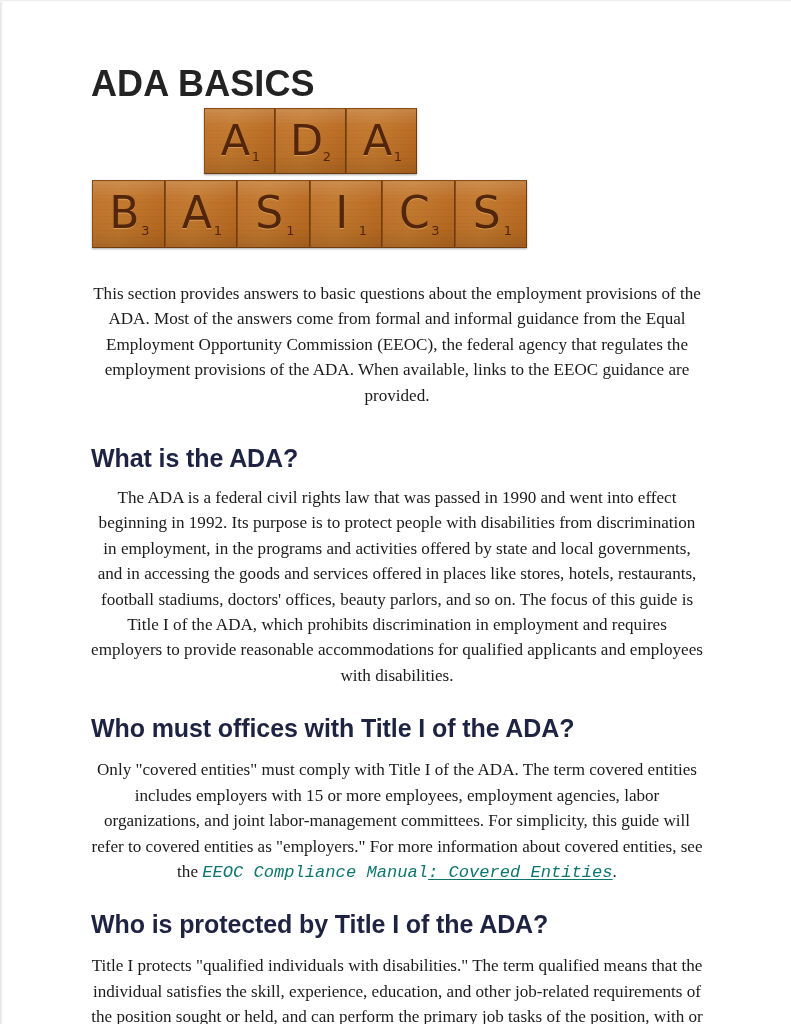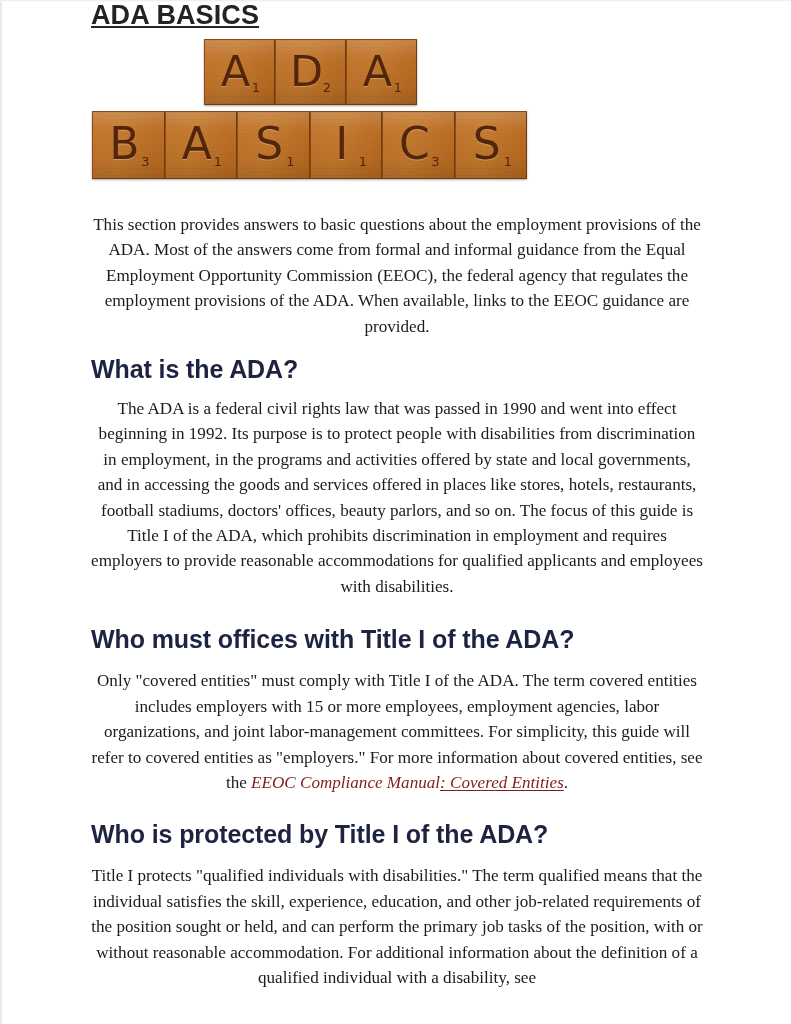--- a/index.html
+++ b/index.html
@@ -45,26 +45,26 @@
     position: absolute;
     left: 91px;
     top: 0;
     width: 612px;
   }
 
   
   .doc-title {
     font-family: "Liberation Sans", "DejaVu Sans", sans-serif;
     font-weight: bold;
-    font-size: 27px;
+    font-size: 36px;
     line-height: 30px;
     letter-spacing: 0.1px;
     color: #232323;
     margin: 0;
-    text-decoration: underline;
+    padding-top: 69px;
   }
 
   
   .scrabble-figure {
     position: relative;
     width: 612px;
     height: 160px;
     margin-top: 6px;
   }
   .tile-row {
@@ -145,32 +145,33 @@
   .body-text {
     font-family: "Liberation Serif", "DejaVu Serif", serif;
     font-size: 17.1px;
     line-height: 25.4px;
     color: #1b1b1b;
     margin: 0;
     text-align: center;
   }
 
   .sp-intro   { margin-top: 16px; }
-  .sp-h1      { margin-top: 16px; }
+  .sp-h1      { margin-top: 36px; }
   .sp-p1      { margin-top: 12px; }
   .sp-h2      { margin-top: 26px; }
   .sp-p2      { margin-top: 14px; }
   .sp-h3      { margin-top: 25px; }
   .sp-p3      { margin-top: 14px; }
 
   
   .doc-link {
-    color: #7f1d1d;
+    color: #0f766e;
     font-style: italic;
     text-decoration: none;
+    font-family: Liberation Mono, monospace;
   }
   .doc-link.underlined {
     text-decoration: underline;
     text-underline-offset: 2px;
   }
 </style>
 </head>
 <body>
 
 <div class="page">

